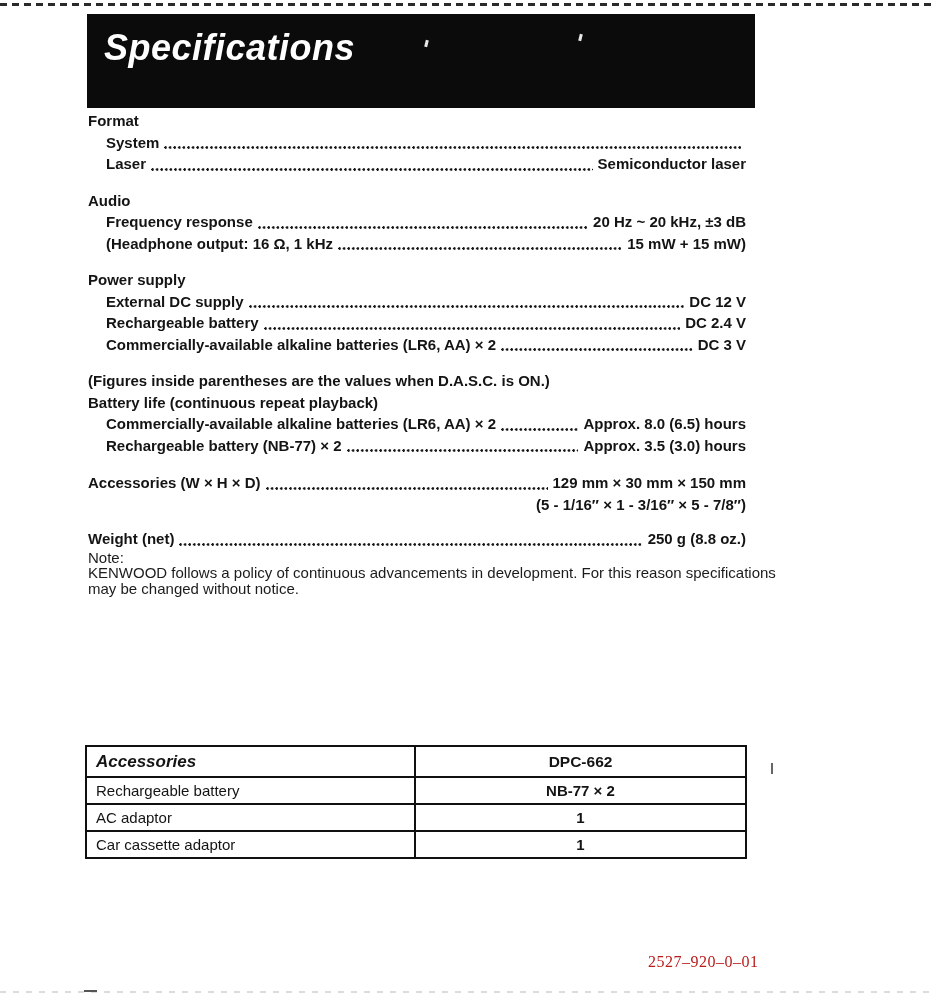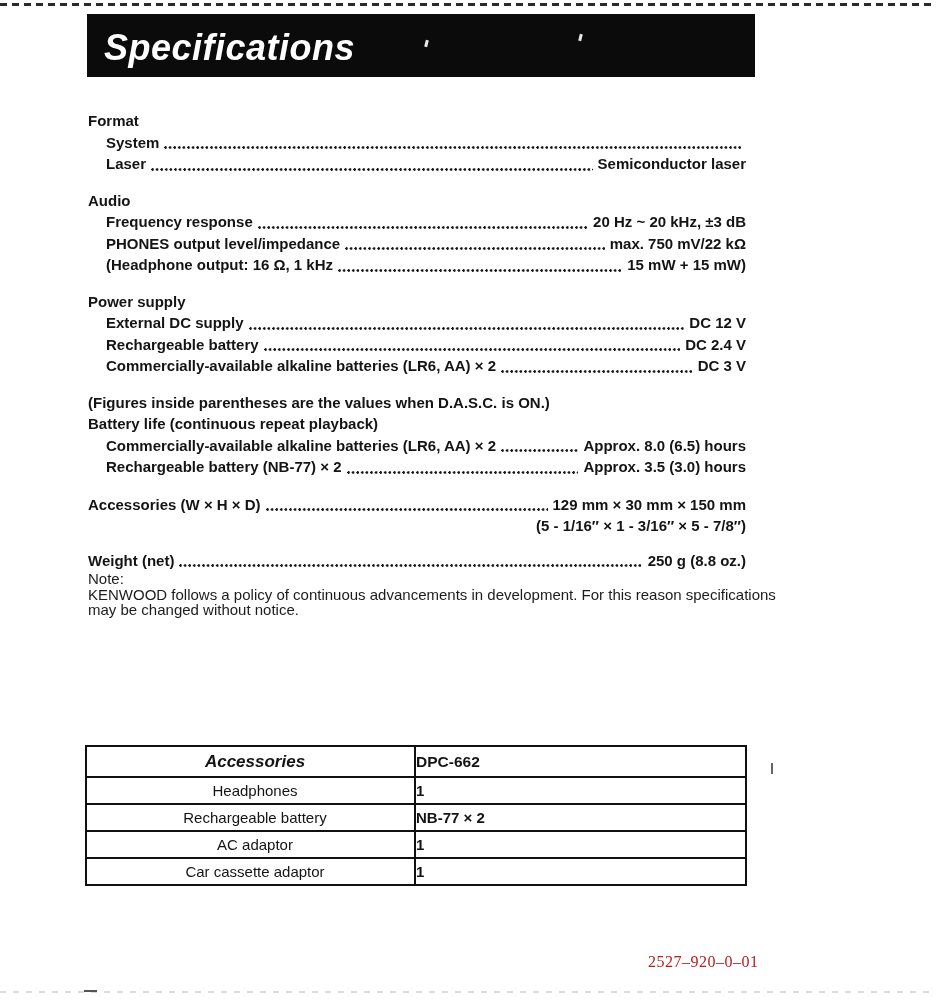--- a/index.html
+++ b/index.html
@@ -24,21 +24,21 @@
   }
   .bottom-tick {
     position:absolute; top:990px; left:84px; width:13px; height:2px; background:#555;
   }
   .side-tick {
     position:absolute; top:763px; left:771px; width:2px; height:11px; background:#666;
   }
 
   
   .banner {
-    position:absolute; left:87px; top:14px; width:668px; height:63px;
+    position:absolute; left:87px; top:14px; width:668px; height:94px;
     background:#0b0b0b;
   }
   .banner-title {
     position:absolute; left:17px; top:13px;
     font-size:36px; font-weight:bold; font-style:italic;
     color:#ffffff; letter-spacing:.5px;
   }
   .speck { position:absolute; background:#e8e8e8; }
   .speck1 { left:338px; top:26px; width:3px; height:7px; transform:rotate(14deg); }
   .speck2 { left:492px; top:20px; width:3px; height:7px; transform:rotate(14deg); }
@@ -70,26 +70,26 @@
 
   
   .acc-table {
     position:absolute; left:85px; top:745px; width:662px;
     border-collapse:collapse;
   }
   .acc-table td {
     border:2px solid #101010;
     padding:0 0 0 9px;
   }
-  .acc-table .c2 { text-align:left; padding:0; font-weight:bold; }
+  .acc-table .c2 { text-align:center; padding:0; font-weight:bold; }
   .acc-table tr { height:27px; }
   .acc-table tr.hdr { height:31px; }
   .acc-table tr.hdr .c1 { font-weight:bold; font-style:italic; font-size:17px; }
   .acc-table tr.hdr .c2 { font-size:15.5px; }
-  .acc-table .c1 { width:318px; font-size:15px; font-weight:normal;text-align:center; }
+  .acc-table .c1 { width:318px; font-size:15px; font-weight:normal; }
   .acc-table td.c2 { font-size:15px; }
 
   
   .footer-code {
     position:absolute; left:648px; top:953px;
     font-family:"Liberation Serif", serif;
     font-size:16px; letter-spacing:.5px; color:#b91c1c;
   }
 </style>
 </head>
@@ -119,25 +119,20 @@
   </div>
 
   <div class="section">
     <div class="sec-h">Audio</div>
     <div class="spec-row indent">
       <span class="lbl">Frequency response</span>
       <span class="dots"></span>
       <span class="val">20 Hz ~ 20 kHz, ±3 dB</span>
     </div>
     <div class="spec-row indent">
-      <span class="lbl">PHONES output level/impedance</span>
-      <span class="dots"></span>
-      <span class="val">max. 750 mV/22 kΩ</span>
-    </div>
-    <div class="spec-row indent">
       <span class="lbl">(Headphone output: 16 Ω, 1 kHz</span>
       <span class="dots"></span>
       <span class="val">15 mW + 15 mW)</span>
     </div>
   </div>
 
   <div class="section">
     <div class="sec-h">Power supply</div>
     <div class="spec-row indent">
       <span class="lbl">External DC supply</span>
@@ -195,24 +190,20 @@
 
 </div>
 
 <table class="acc-table">
   <tbody>
     <tr class="hdr">
       <td class="c1">Accessories</td>
       <td class="c2">DPC-662</td>
     </tr>
     <tr>
-      <td class="c1">Headphones</td>
-      <td class="c2">1</td>
-    </tr>
-    <tr>
       <td class="c1">Rechargeable battery</td>
       <td class="c2">NB-77 × 2</td>
     </tr>
     <tr>
       <td class="c1">AC adaptor</td>
       <td class="c2">1</td>
     </tr>
     <tr>
       <td class="c1">Car cassette adaptor</td>
       <td class="c2">1</td>

